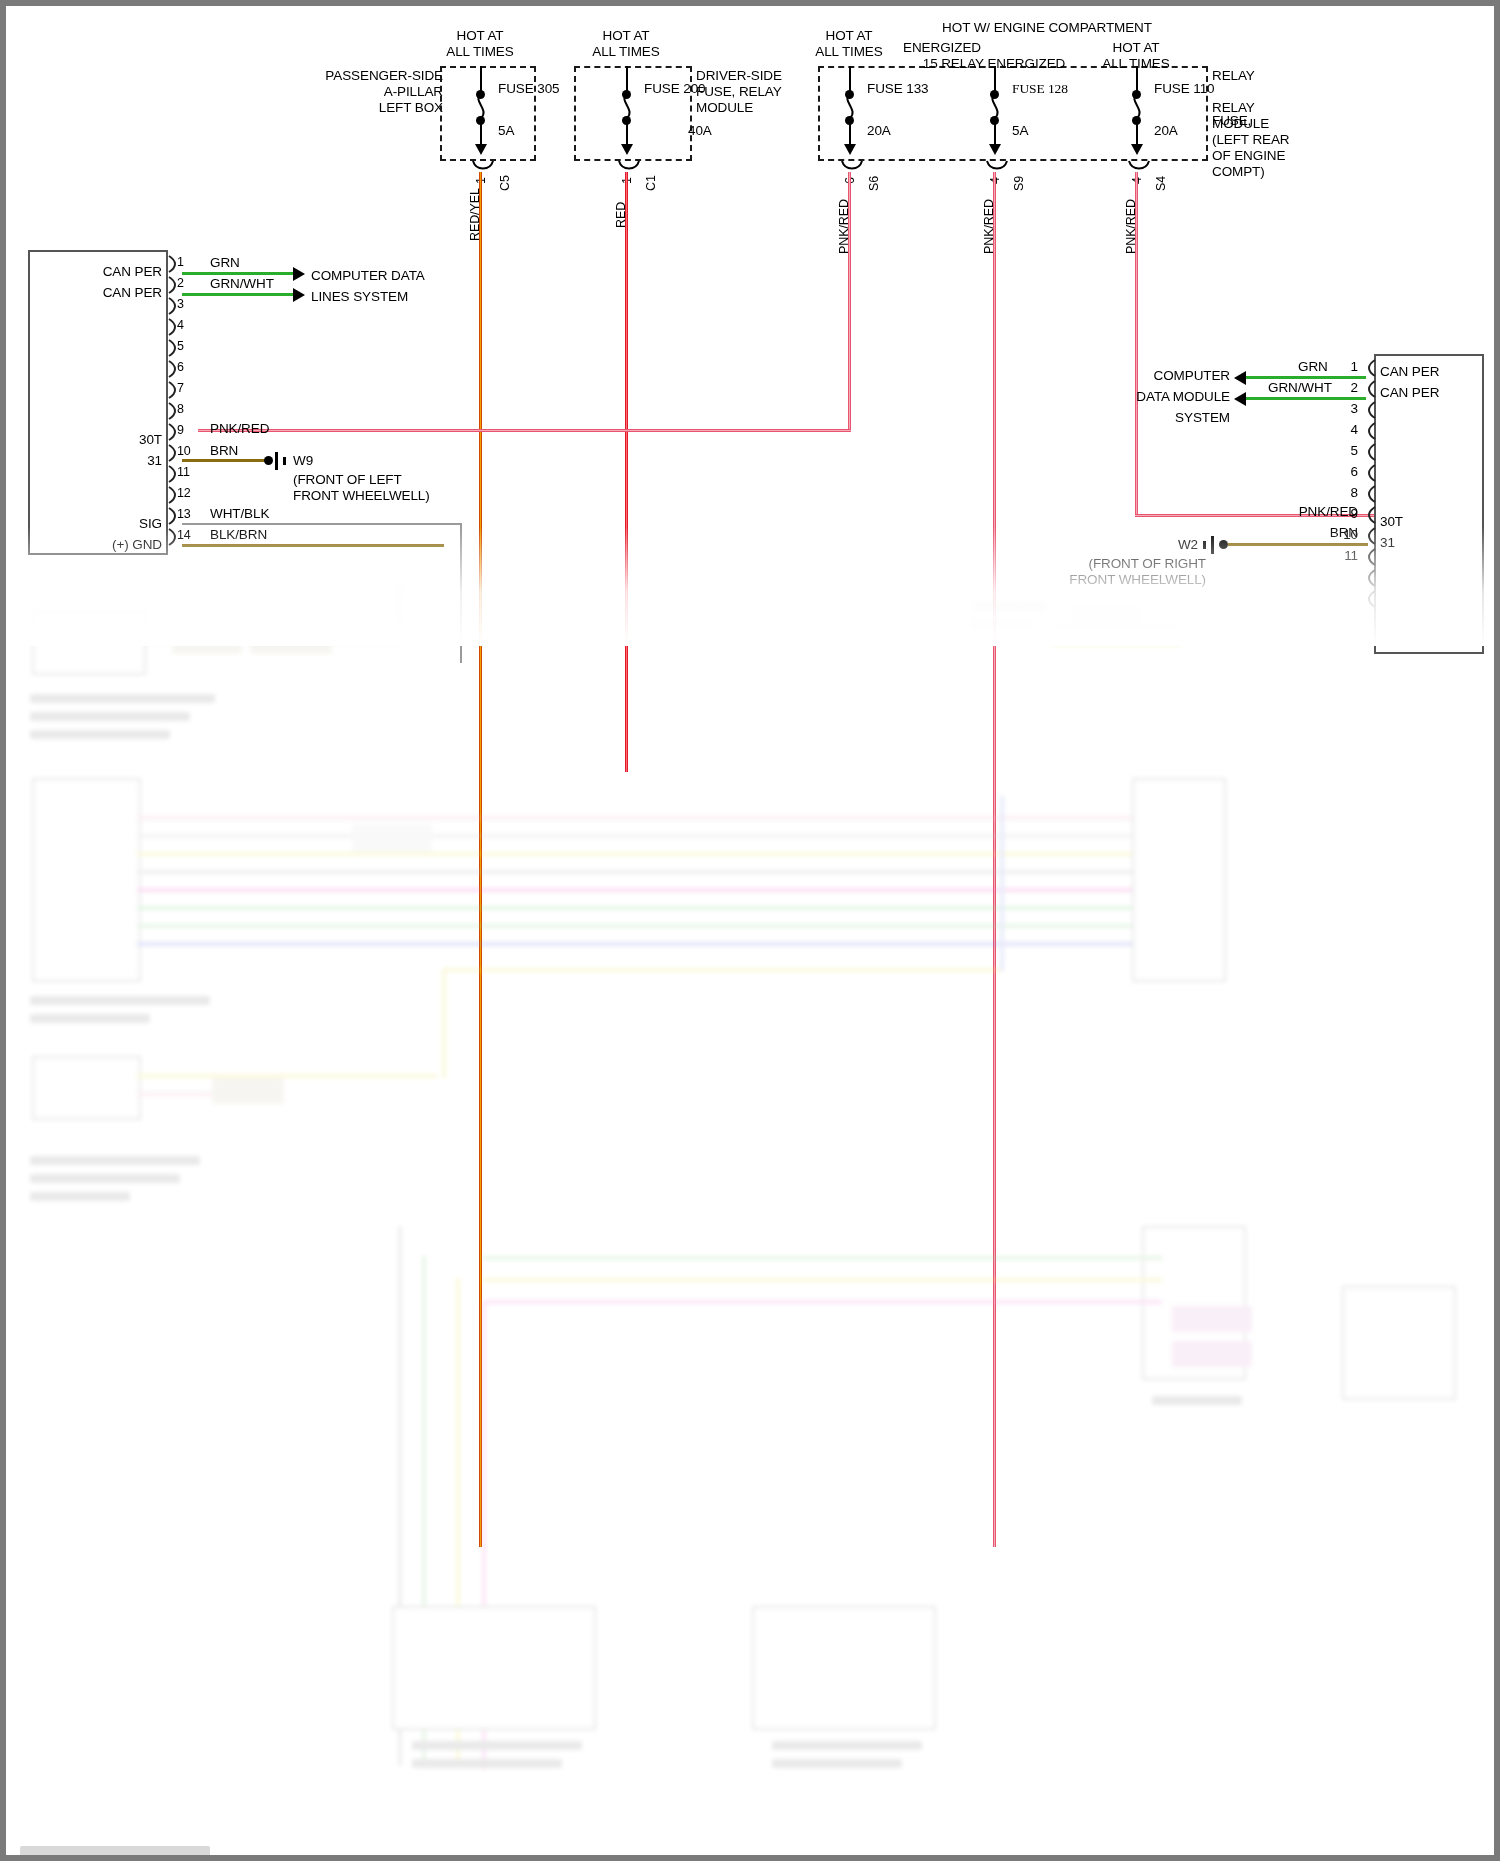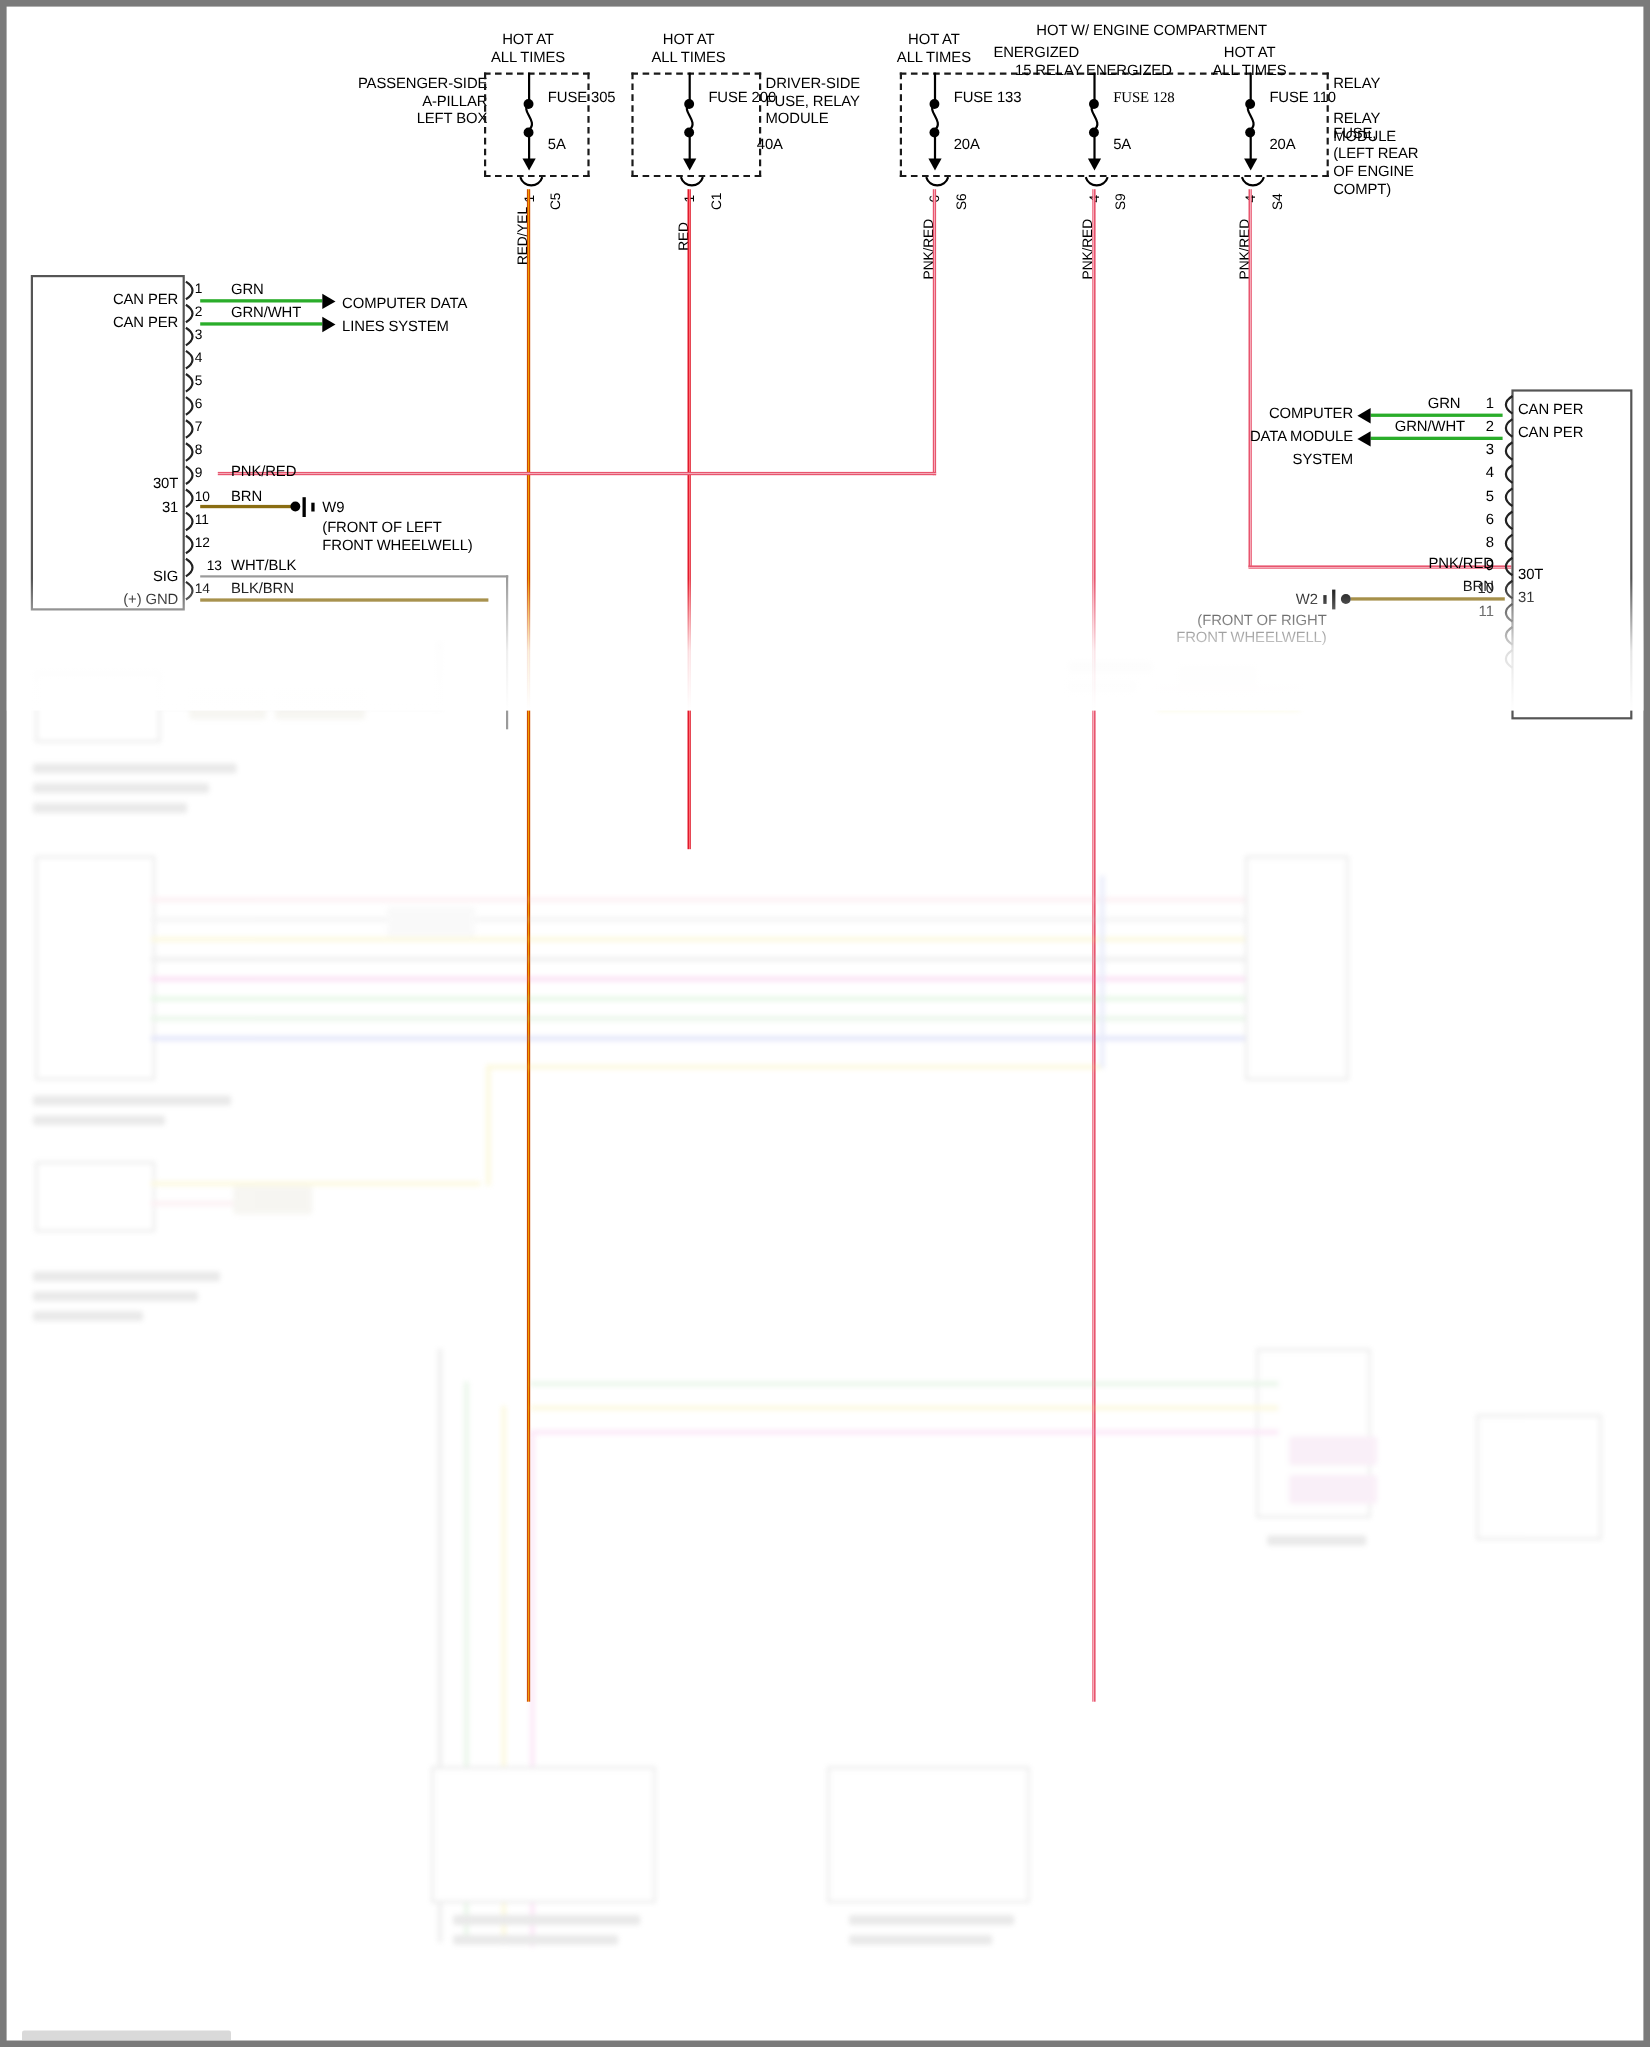--- a/index.html
+++ b/index.html
@@ -317,21 +317,21 @@
     <div class="txt sm" style="left:171px; top:291px;">3</div>
     <div class="txt sm" style="left:171px; top:312px;">4</div>
     <div class="txt sm" style="left:171px; top:333px;">5</div>
     <div class="txt sm" style="left:171px; top:354px;">6</div>
     <div class="txt sm" style="left:171px; top:375px;">7</div>
     <div class="txt sm" style="left:171px; top:396px;">8</div>
     <div class="txt sm" style="left:171px; top:417px;">9</div>
     <div class="txt sm" style="left:171px; top:438px;">10</div>
     <div class="txt sm" style="left:171px; top:459px;">11</div>
     <div class="txt sm" style="left:171px; top:480px;">12</div>
-    <div class="txt sm" style="left:182px; top:501px;">13</div>
+    <div class="txt sm" style="left:171px; top:501px;">13</div>
     <div class="txt sm" style="left:171px; top:522px;">14</div>
 
     <div class="txt r" style="left:156px; top:258px;">CAN PER</div>
     <div class="txt r" style="left:156px; top:279px;">CAN PER</div>
     <div class="txt r" style="left:156px; top:426px;">30T</div>
     <div class="txt r" style="left:156px; top:447px;">31</div>
     <div class="txt r" style="left:156px; top:510px;">SIG</div>
     <div class="txt r" style="left:156px; top:531px;">(+) GND</div>
 
     <div class="txt" style="left:204px; top:249px;">GRN</div>

